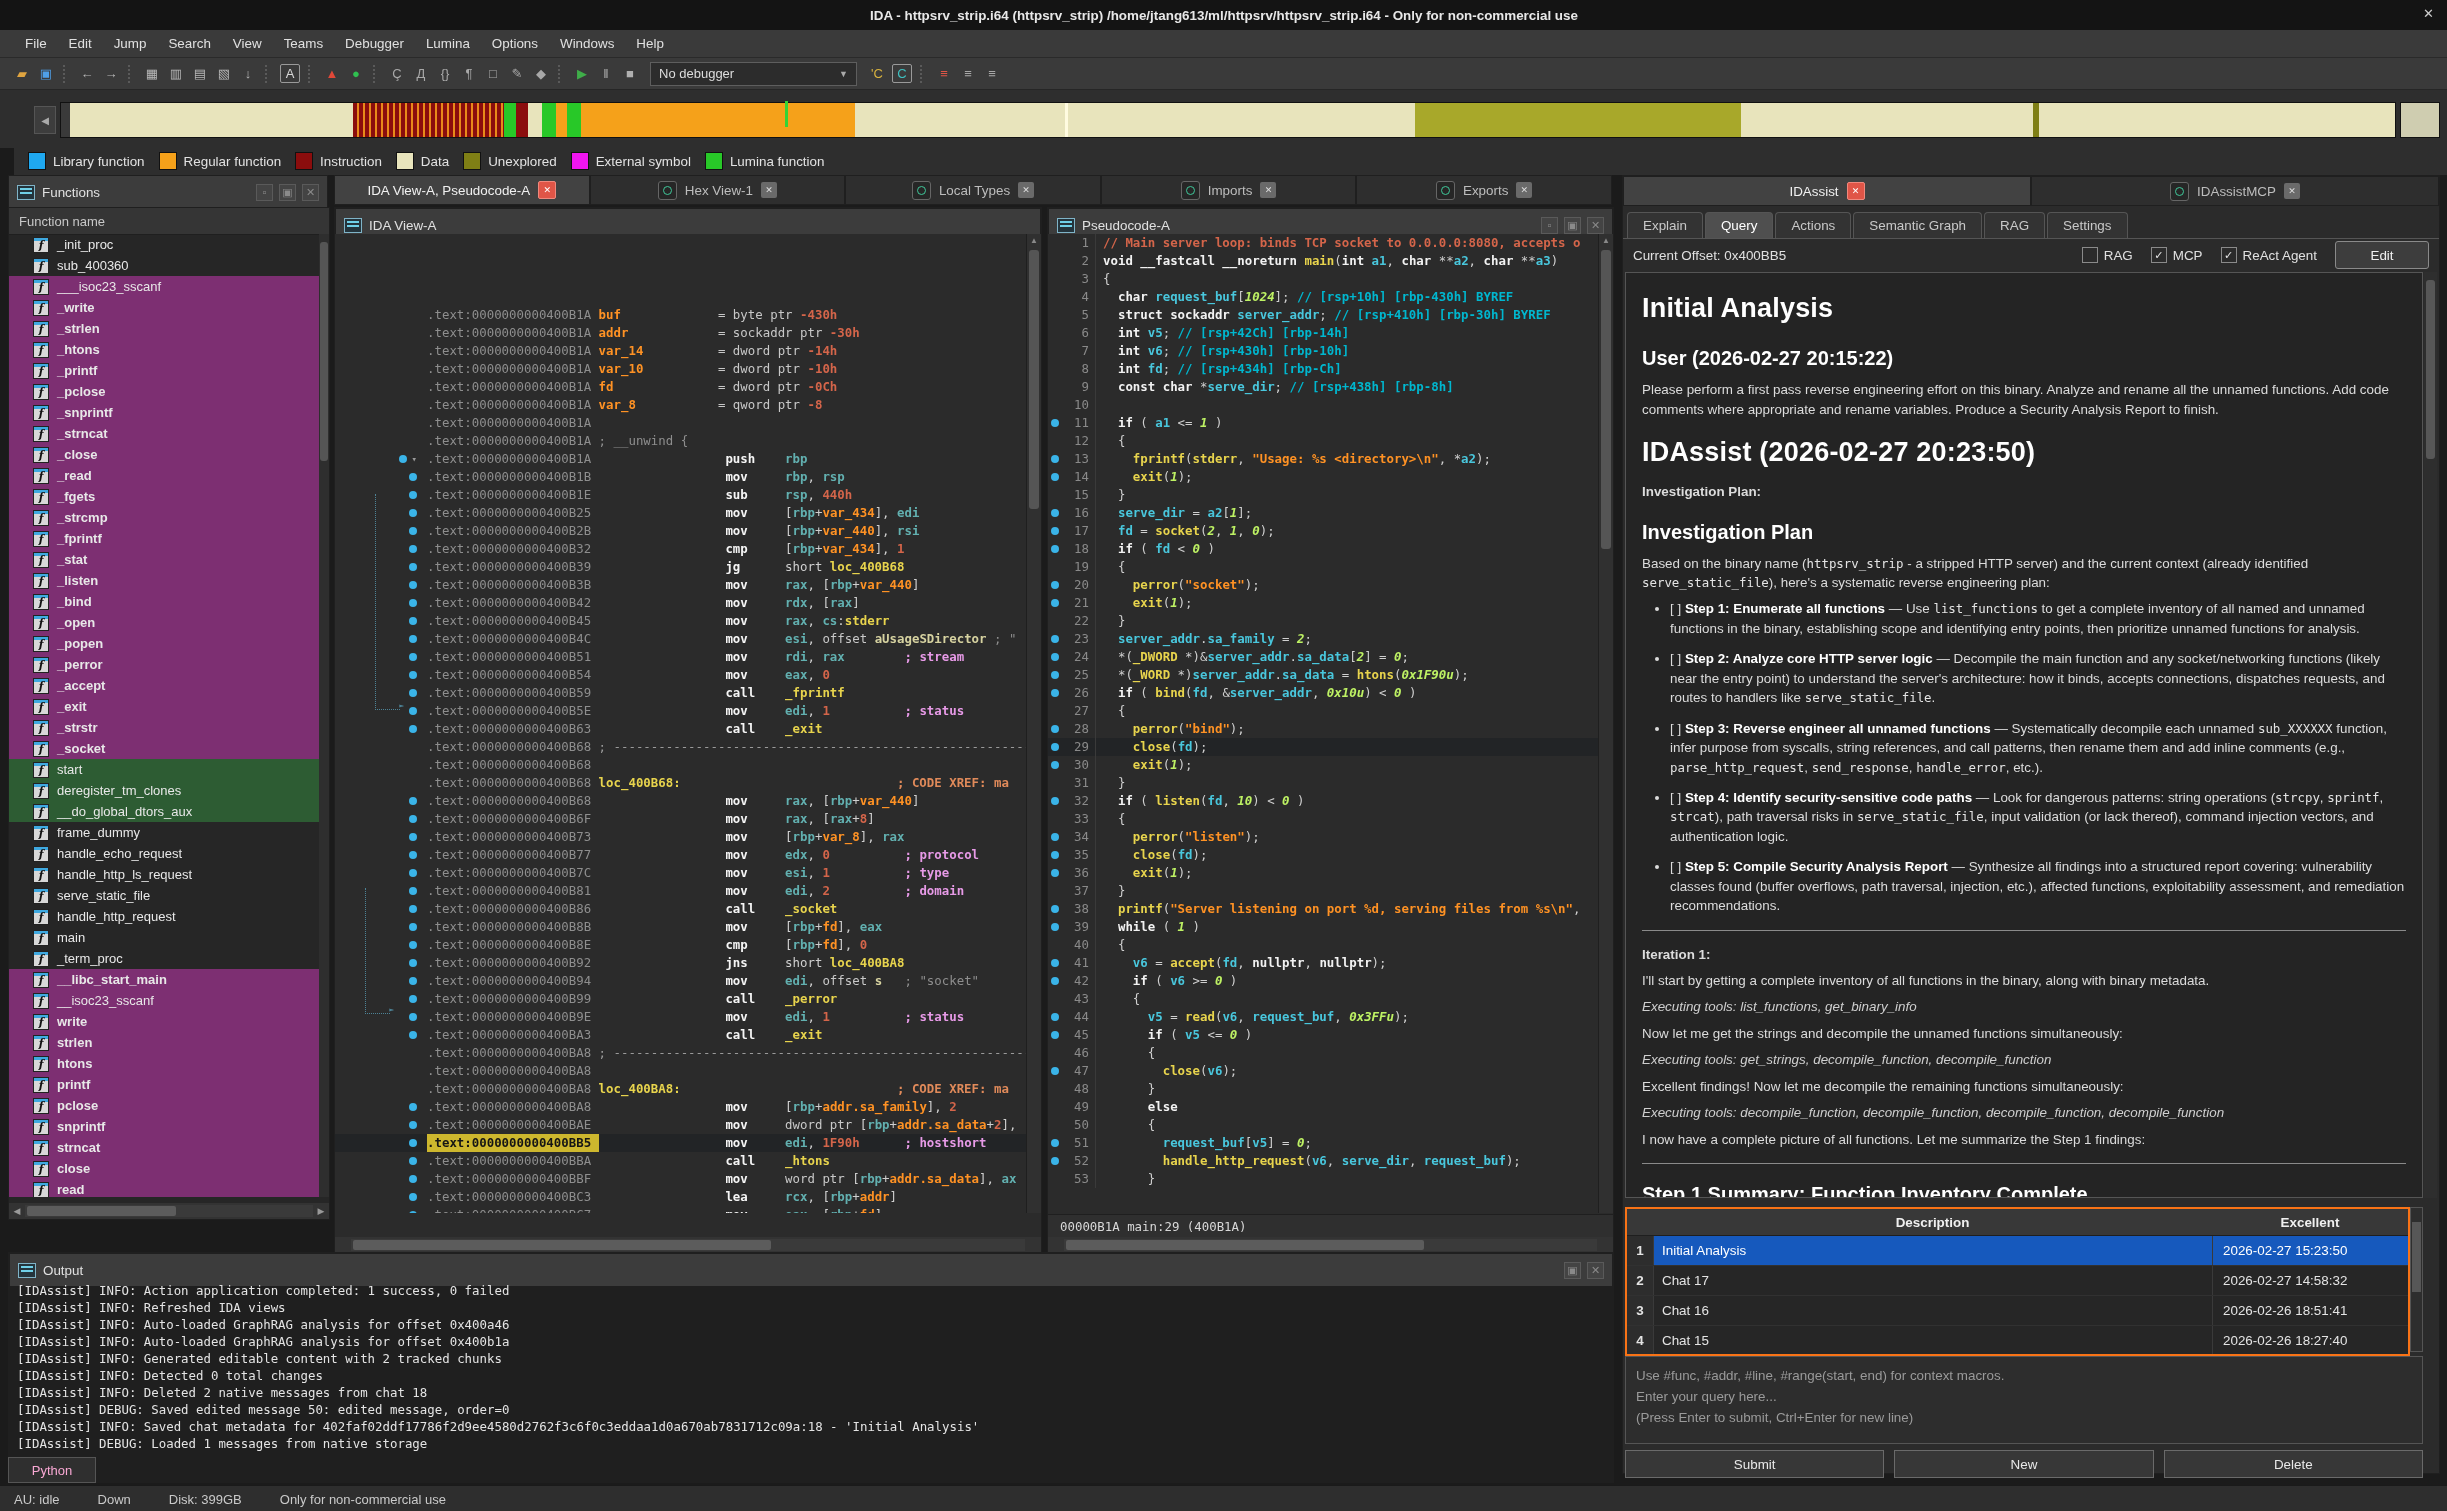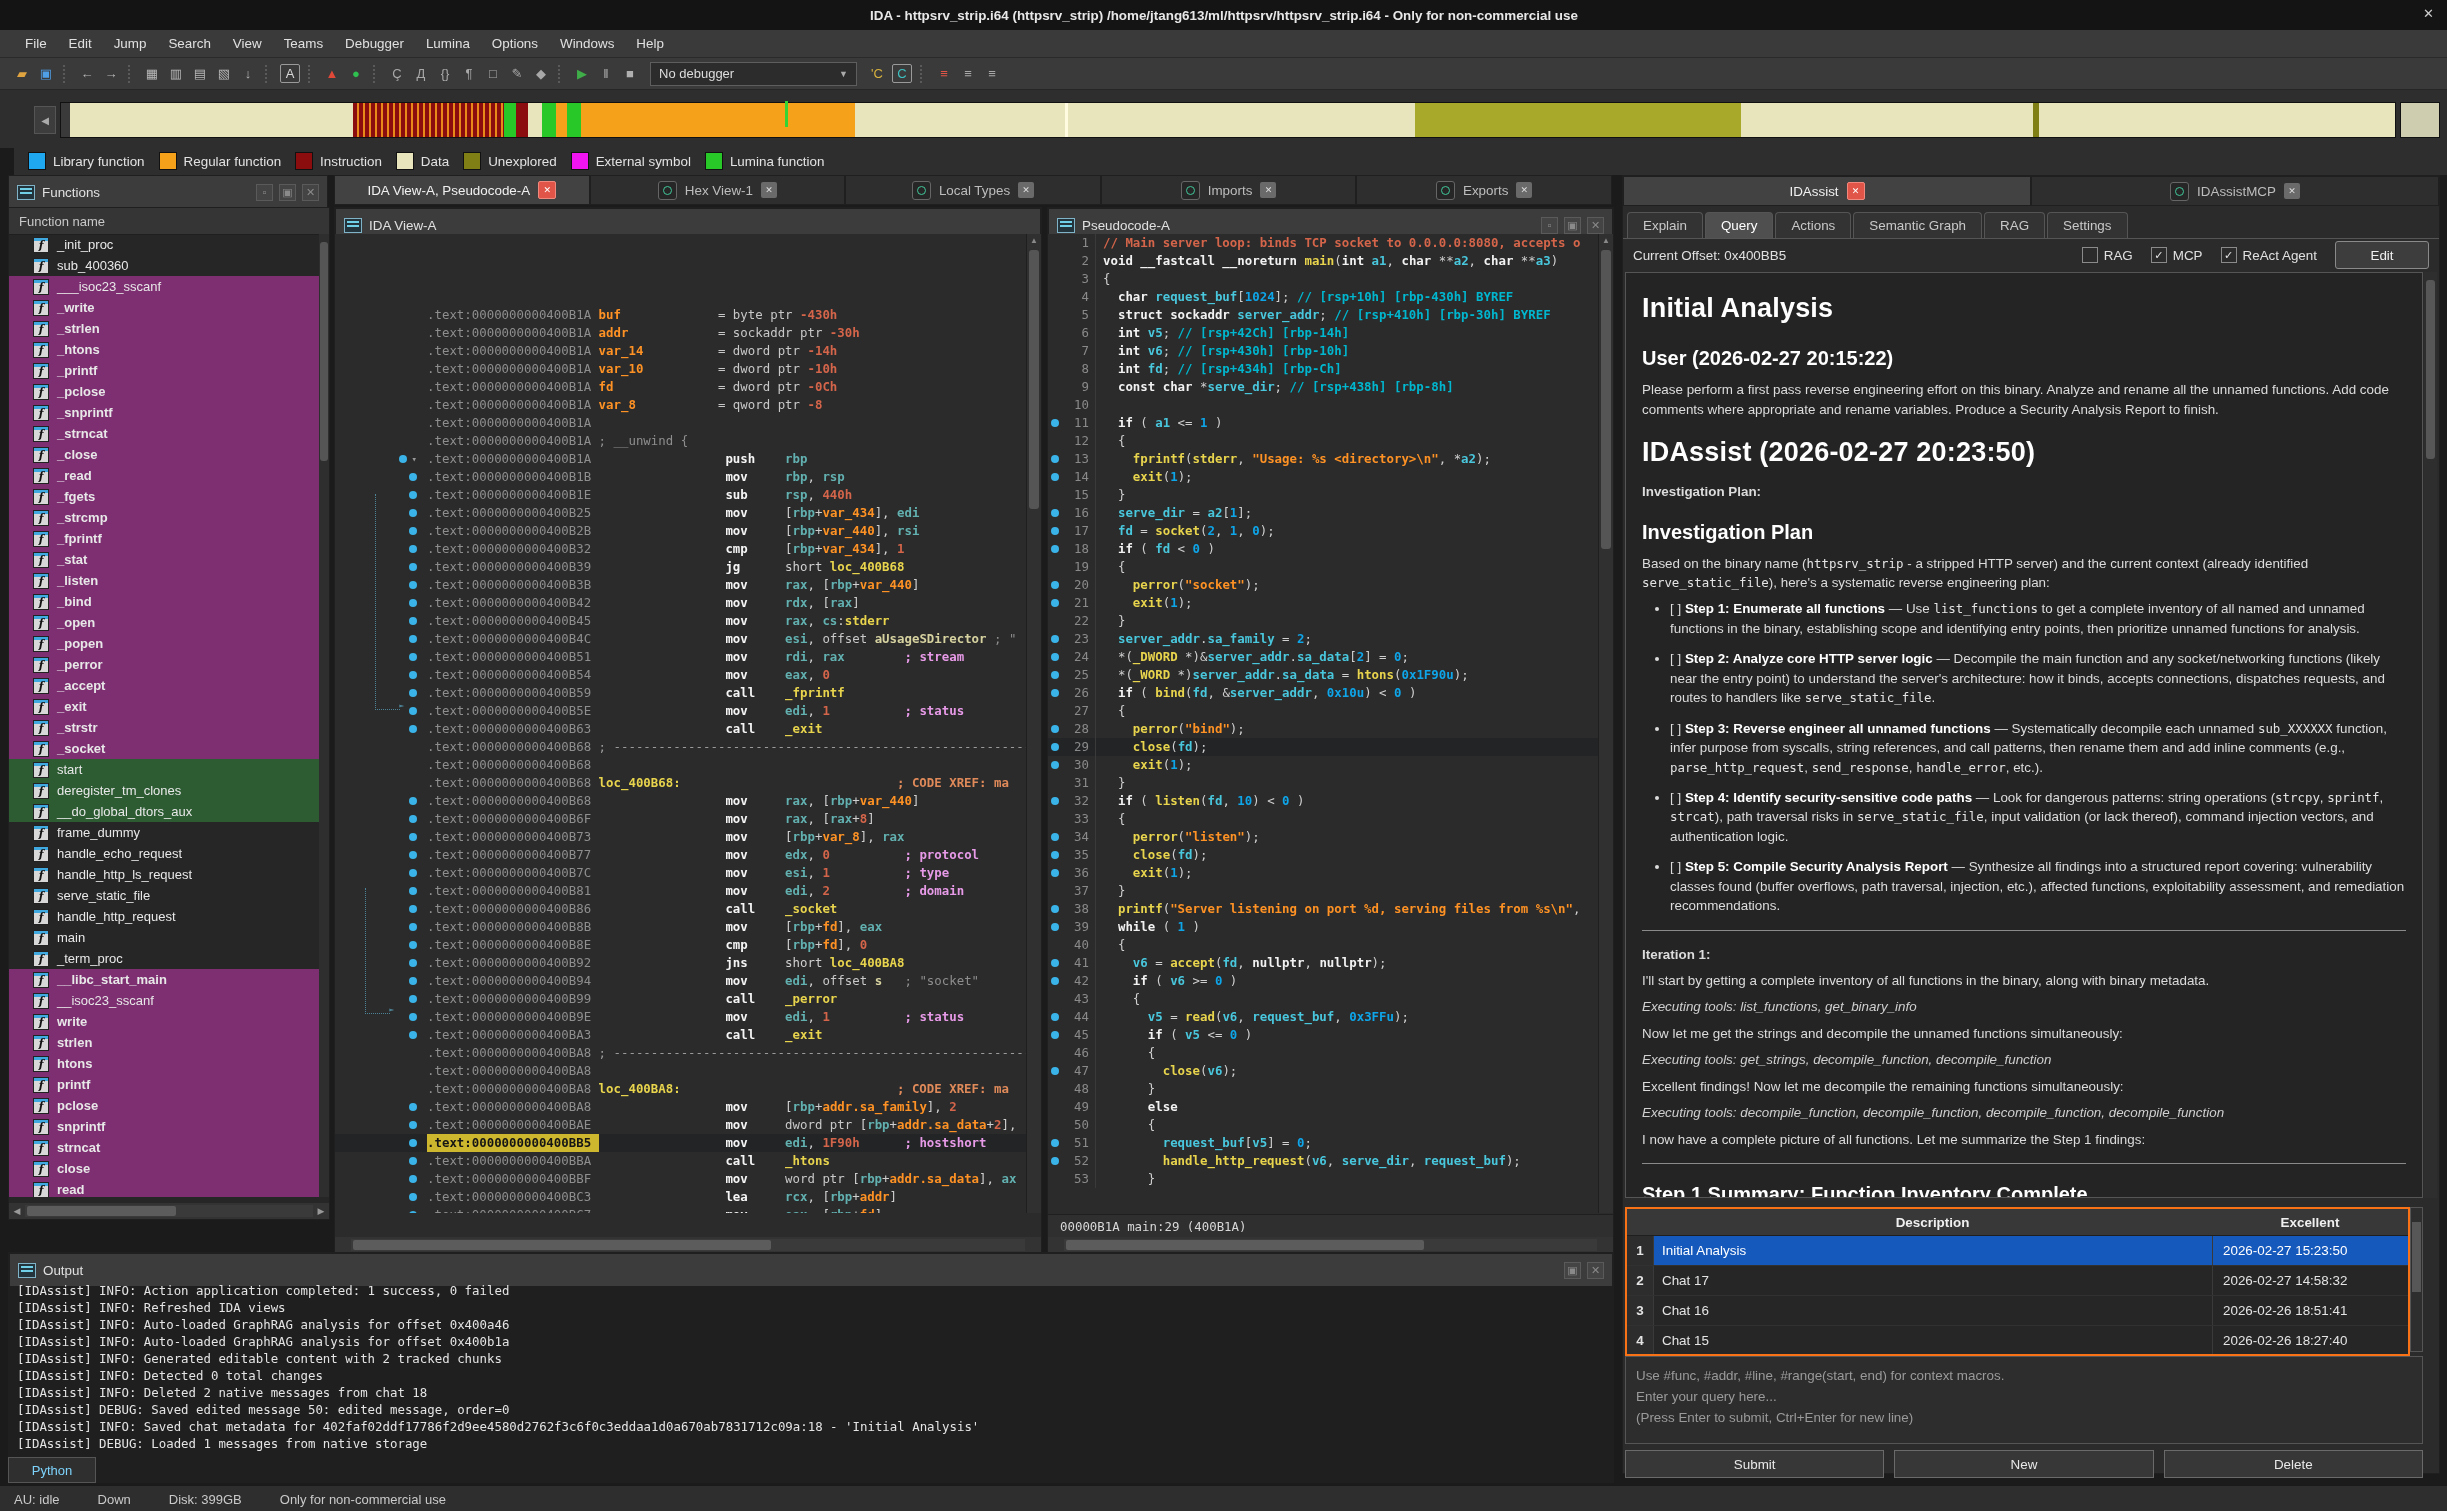--- a/index.html
+++ b/index.html
@@ -96,21 +96,21 @@
   .pgut{width:48px;flex:none;display:flex;align-items:center;box-sizing:border-box;border-right:1px solid #3a3a3a;margin-right:7px;height:18px;}
   .pdot{width:14px;text-align:center;flex:none;}
   .pdot i{display:inline-block;width:8px;height:8px;border-radius:50%;background:#3ab4e8;}
   .pnum{flex:1;text-align:right;color:#8a8a8a;padding-right:6px;}
   .tk-cm{color:#d4654a;font-weight:bold;}
   .tk-cc{color:#00b7cf;font-weight:bold;}
   .tk-kw{color:#f2f2f2;font-weight:bold;}
   .tk-fn{color:#e8d44d;font-weight:bold;}
   .tk-vr{color:#49c7dd;font-weight:bold;}
   .tk-st{color:#ff9224;font-weight:bold;}
-  .tk-nm{color:#0ea5e9;font-weight:bold;}
+  .tk-nm{color:#bef264;font-weight:bold;font-style:italic;}
   .tk-mc{color:#e8d44d;font-weight:bold;}
   .tk-pl{color:#d0d0d0;}
   
   #assist{left:1622px;top:175px;width:818px;height:1299px;background:#2b2b2b;border:1px solid #1f1f1f;box-sizing:border-box;}
   #assist-tabs{position:absolute;left:0;top:0;right:0;height:30px;display:flex;}
   #assist-tabs .tab{flex:1;}
   #subtabs{position:absolute;left:0;top:32px;right:0;height:30px;display:flex;align-items:flex-end;padding-left:4px;border-bottom:1px solid #555;}
   .stab{padding:5px 15px;font-size:13.4px;border:1px solid #555;border-bottom:none;background:#333;color:#c8c8c8;border-radius:4px 4px 0 0;margin-right:2px;}
   .stab.active{background:#4f4f4f;color:#fff;}
   #offsetrow{position:absolute;left:0;top:64px;right:0;height:30px;display:flex;align-items:center;padding:0 10px;font-size:13.4px;color:#e0e0e0;}
@@ -145,21 +145,21 @@
   #chatlistscroll .thumb{position:absolute;left:1px;right:1px;top:14px;height:70px;background:#575757;}
   
   #querybox{position:absolute;left:2px;right:16px;top:1180px;height:88px;background:#2d2d2d;border:1px solid #555;padding:8px 10px;box-sizing:border-box;}
   #querybox .ph{color:#9a9a9a;font-size:13.4px;line-height:21px;}
   #assistbtns{position:absolute;left:2px;right:16px;top:1274px;height:28px;display:flex;gap:10px;}
   .abtn{flex:1;background:#373737;border:1px solid #6a6a6a;display:flex;align-items:center;justify-content:center;font-size:13.4px;color:#e8e8e8;text-align:center;}
   
   #output{left:8px;top:1252px;width:1604px;height:229px;background:#1f1f1f;border:1px solid #1f1f1f;}
   #outbody{position:absolute;left:0;right:0;top:26px;bottom:0;padding:3px 8px;overflow:hidden;
            font-family:"DejaVu Sans Mono",monospace;font-size:12.4px;line-height:17px;color:#e4e4e4;white-space:pre;}
-  #pybtn{left:8px;top:1457px;width:86px;height:24px;background:#2f2f2f;border:1px solid #555;display:flex;align-items:center;justify-content:center;font-size:13px;color:#7dd3fc;}
+  #pybtn{left:8px;top:1457px;width:86px;height:24px;background:#2f2f2f;border:1px solid #555;display:flex;align-items:center;justify-content:center;font-size:13px;color:#f9a8d4;}
   #statusbar{left:0;top:1485px;width:2448px;height:27px;background:#2e2e2e;border-top:1px solid #1a1a1a;display:flex;align-items:center;padding-left:14px;box-sizing:border-box;font-size:13px;color:#cacaca;gap:38px;}
 </style>
 </head>
 <body>
 
 <div id="app">
 
   <div id="titlebar" class="abs">
     <span class="ttl">IDA - httpsrv_strip.i64 (httpsrv_strip) /home/jtang613/ml/httpsrv/httpsrv_strip.i64 - Only for non-commercial use</span>
     <span class="winclose">✕</span>

